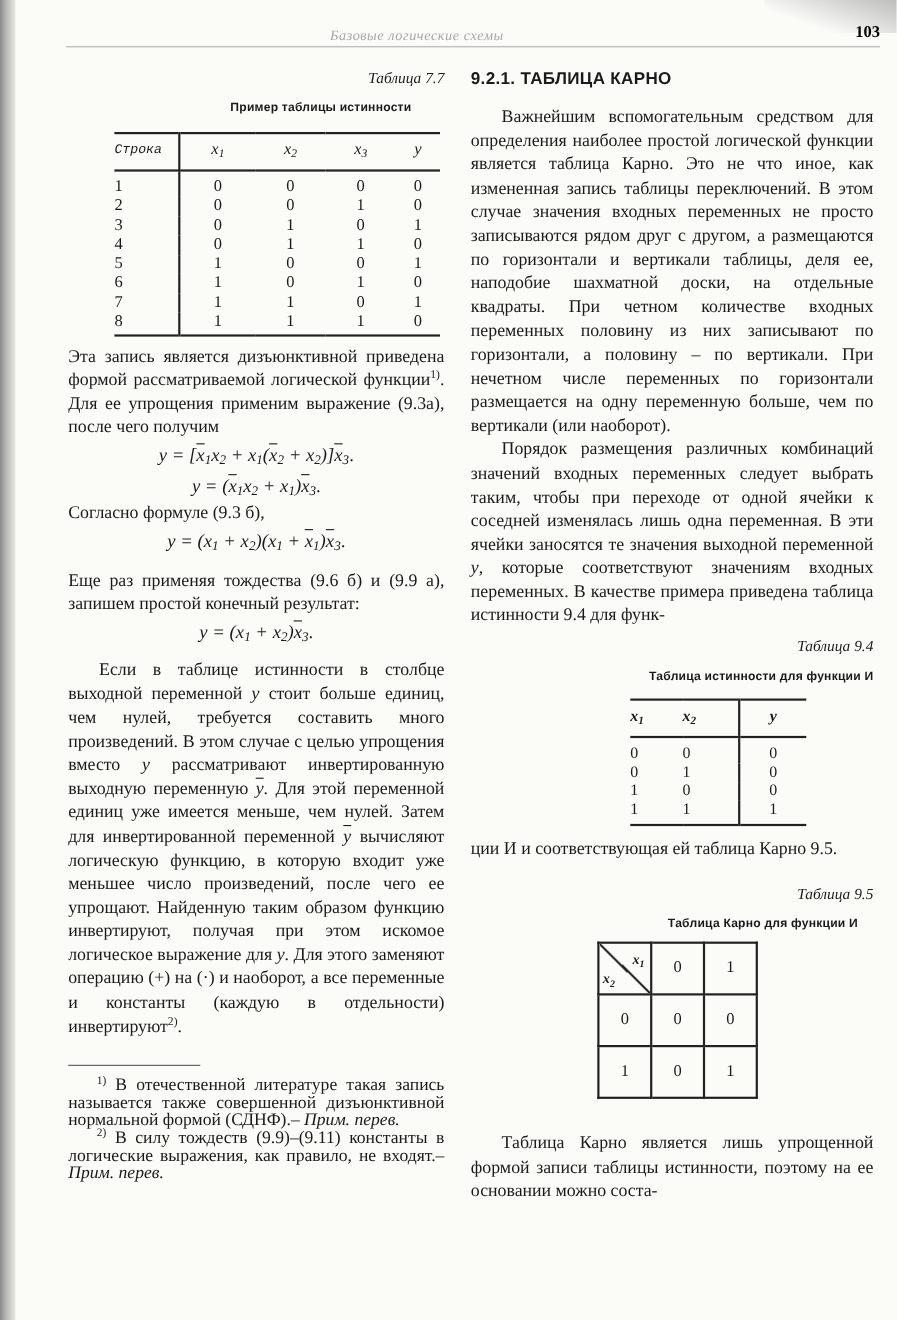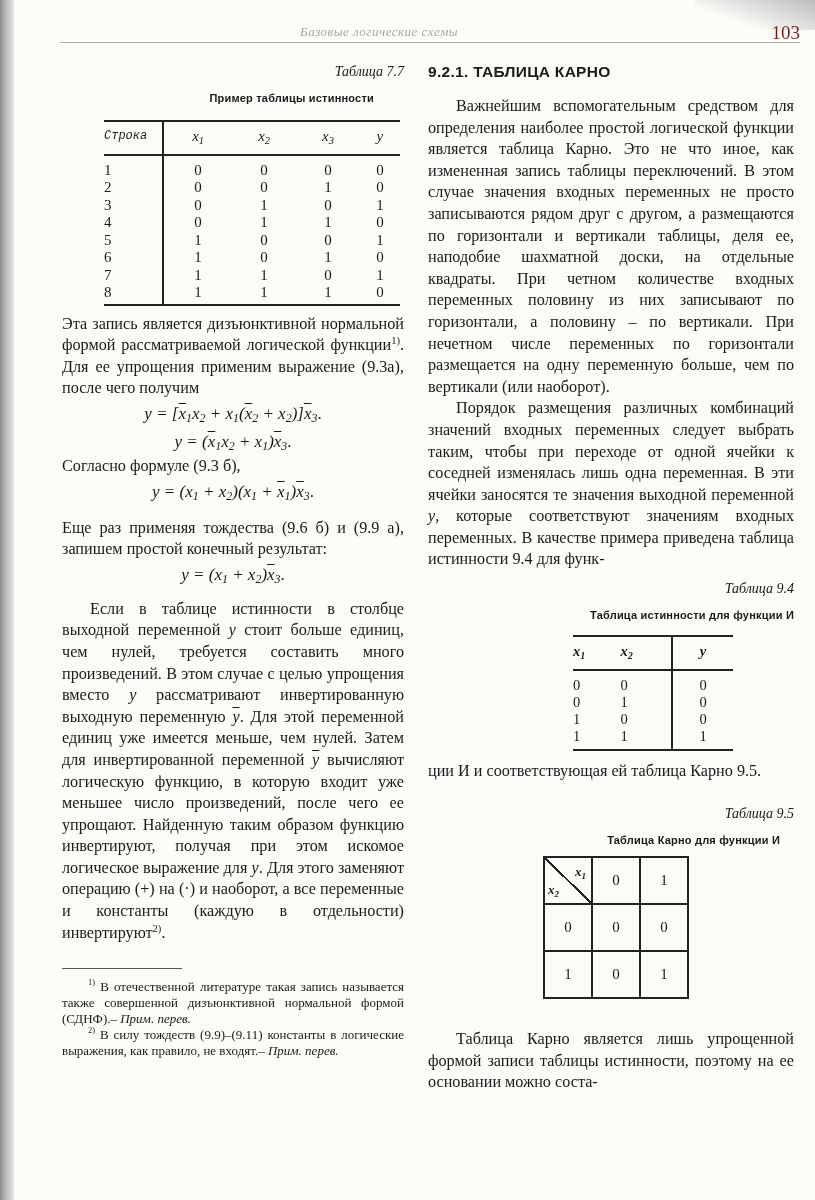--- a/index.html
+++ b/index.html
@@ -19,21 +19,21 @@
   }
   .running-head {
     position: absolute; top: 22px; left: 60px; width: 740px; height: 20px;
     border-bottom: 1px solid #b0b0b0;
   }
   .running-title {
     position: absolute; left: 240px; top: 2px; font-style: italic; font-size: 13px; color: #a8a8a8;
     letter-spacing: 0.5px;
   }
   .page-number {
-    position: absolute; right: 0; top: 0; font-size: 19px; color: #7f1d1d;
+    position: absolute; right: 0; top: 0; font-size: 15px; color: #000000; font-weight: bold;
   }
   .col { position: absolute; font-size: 16.2px; line-height: 21.6px; text-align: justify; }
   .col-left { left: 62px; top: 60px; width: 342px; }
   .col-right { left: 428px; top: 60px; width: 366px; }
   p { margin: 0; }
   .indent { text-indent: 28px; }
   .tbl-caption { text-align: right; font-style: italic; font-size: 14px; line-height: 20px; }
   .tbl-title { text-align: right; font-weight: bold; font-size: 11px; line-height: 20px; font-family: "Liberation Sans", "DejaVu Sans", sans-serif; letter-spacing: 0.2px; }
   .section-heading { font-weight: bold; font-size: 15.5px; line-height: 20px; font-family: "Liberation Sans", "DejaVu Sans", sans-serif; letter-spacing: 0.3px; }
   .formula { text-align: center; font-style: italic; font-size: 17px; line-height: 28px; }
@@ -65,21 +65,21 @@
   
   .kmap { margin: 6px 0 0 115px; border-collapse: collapse; }
   .kmap td { width: 46px; height: 45px; border: 2px solid #222; text-align: center; font-size: 15px; padding: 0; }
   .kmap td.corner { position: relative; background:
       linear-gradient(to top right, transparent calc(50% - 1px), #222 calc(50% - 1px), #222 calc(50% + 1px), transparent calc(50% + 1px)); }
   .kmap td.corner .x1 { position: absolute; right: 5px; top: 3px; font-style: italic; font-size: 13px; font-weight: bold; }
   .kmap td.corner .x2 { position: absolute; left: 3px; bottom: 3px; font-style: italic; font-size: 13px; font-weight: bold; }
   .kmap.flip td.corner { background: linear-gradient(to bottom left, transparent calc(50% - 1px), #222 calc(50% - 1px), #222 calc(50% + 1px), transparent calc(50% + 1px)); }
 
   .fn-rule { width: 120px; border-top: 1px solid #555; margin: 24px 0 10px 0; }
-  .footnote { font-size: 13px; line-height: 16px; }
+  .footnote { font-size: 16px; line-height: 16px; }
   .footnote .it { font-style: italic; }
   .fn-indent { text-indent: 26px; }
 </style>
 </head>
 <body>
 
 <div class="binding"></div>
 <div class="corner-shade"></div>
 
 <div class="running-head">
@@ -155,21 +155,21 @@
           <td class="rowhead">8</td>
           <td>1</td>
           <td>1</td>
           <td>1</td>
           <td>0</td>
         </tr>
     </tbody>
   </table>
 
   <p style="margin-top:8px;">
-    <span>Эта запись является дизъюнктивной нормальной формой рассматриваемой логической функции</span><sup>1)</sup><span>. Для ее упрощения применим выражение (9.3а), после чего получим</span>
+    <span>Эта запись является дизъюнктивной приведена формой рассматриваемой логической функции</span><sup>1)</sup><span>. Для ее упрощения применим выражение (9.3а), после чего получим</span>
   </p>
   <div class="formula">y = [<span class="ov">x</span><sub>1</sub>x<sub>2</sub> + x<sub>1</sub>(<span class="ov">x</span><sub>2</sub> + x<sub>2</sub>)]<span class="ov">x</span><sub>3</sub><span class="up">.</span></div>
   <div class="formula">y = (<span class="ov">x</span><sub>1</sub>x<sub>2</sub> + x<sub>1</sub>)<span class="ov">x</span><sub>3</sub><span class="up">.</span></div>
   <p>Согласно формуле (9.3 б),</p>
   <div class="formula">y = (x<sub>1</sub> + x<sub>2</sub>)(x<sub>1</sub> + <span class="ov">x</span><sub>1</sub>)<span class="ov">x</span><sub>3</sub><span class="up">.</span></div>
   <p style="margin-top:12px;">Еще раз применяя тождества (9.6 б) и (9.9 а), запишем простой конечный результат:</p>
   <div class="formula" style="margin-bottom:10px;">y = (x<sub>1</sub> + x<sub>2</sub>)<span class="ov">x</span><sub>3</sub><span class="up">.</span></div>
 
   <p class="indent">
     <span>Если в таблице истинности в столбце выходной переменной </span><i>y</i><span> стоит больше единиц, чем нулей, требуется составить много произведений. В этом случае с целью упрощения вместо </span><i>y</i><span> рассматривают инвертированную выходную переменную </span><i class="ov">y</i><span>. Для этой переменной единиц уже имеется меньше, чем нулей. Затем для инвертированной переменной </span><i class="ov">y</i><span> вычисляют логическую функцию, в которую входит уже меньшее число произведений, после чего ее упрощают. Найденную таким образом функцию инвертируют, получая при этом искомое логическое выражение для </span><i>y</i><span>. Для этого заменяют операцию (+) на (·) и наоборот, а все переменные и константы (каждую в отдельности) инвертируют</span><sup>2)</sup><span>.</span>

